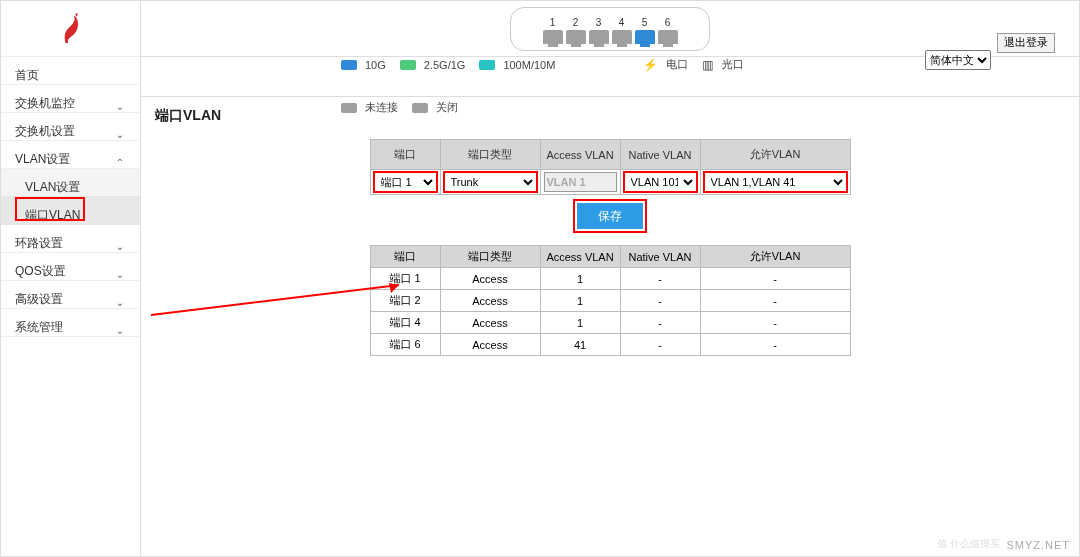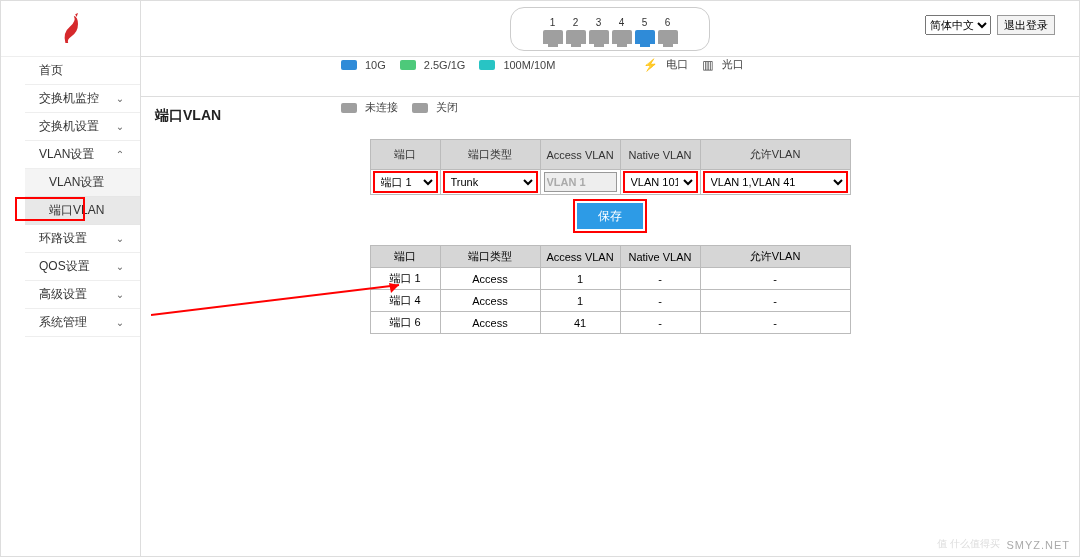--- a/index.html
+++ b/index.html
@@ -3,36 +3,36 @@
 <meta charset="utf-8">
 <style>
 * { margin: 0; padding: 0; box-sizing: border-box; font-family: "Microsoft YaHei", Arial, sans-serif; }
 body { width: 1080px; height: 557px; background: #fff; font-size: 12px; position: relative; overflow: hidden; }
 .container { display: flex; width: 100%; height: 100%; border: 1px solid #ddd; }
 
 
 .sidebar { width: 140px; border-right: 1px solid #ddd; display: flex; flex-direction: column; }
 .logo { height: 56px; display: flex; align-items: center; justify-content: center; border-bottom: 1px solid #eee; }
 .logo svg { width: 28px; height: 36px; }
-.nav-item { height: 28px; padding: 0 14px; display: flex; align-items: center; justify-content: space-between; border-bottom: 1px solid #eee; cursor: pointer; font-size: 12px; color: #333; margin-left: 24px; }
+.nav-item { height: 28px; padding: 0 14px; display: flex; align-items: flex-end; justify-content: space-between; border-bottom: 1px solid #eee; cursor: pointer; font-size: 12px; color: #333; }
 .nav-item.sub { padding-left: 24px; background: #f4f4f4; border-bottom: 1px solid #e6e6e6; }
 .nav-item.sub.active { background: #e8e8e8; position: relative; }
 .chev { width: 12px; text-align: center; color: #666; font-size: 10px; }
 
 
 .main { flex: 1; display: flex; flex-direction: column; }
 .topbar { height: 56px; border-bottom: 1px solid #ddd; position: relative; }
 .ports-panel { position: absolute; left: 50%; transform: translateX(-50%); top: 6px; width: 200px; height: 44px; border: 1px solid #ccc; border-radius: 14px; display: flex; align-items: flex-end; justify-content: center; gap: 3px; padding-bottom: 6px; }
 .portcol { display: flex; flex-direction: column; align-items: center; gap: 2px; }
 .portnum { font-size: 10px; color: #333; }
 .porticon { width: 20px; height: 14px; background: #9f9f9f; border-radius: 2px 2px 0 0; position: relative; }
 .porticon.blue { background: #2f8bd8; }
 .porticon::after { content: ""; position: absolute; bottom: -3px; left: 5px; width: 10px; height: 3px; background: inherit; }
 .top-right { position: absolute; right: 24px; top: 14px; display: flex; gap: 6px; align-items: center; }
-select.lang { font-size: 11px; height: 20px; }
+select.lang { font-size: 11px; height: 20px; margin-top: 35px; }
 .logout-btn { font-size: 11px; height: 20px; padding: 0 6px; border: 1px solid #999; background: #f3f3f3; cursor: pointer; }
 
 .legend-row { height: 40px; border-bottom: 1px solid #ddd; display: flex; align-items: center; padding-left: 200px; gap: 14px; font-size: 11px; color: #444; flex-wrap: wrap; }
 .legend-item { display: flex; align-items: center; gap: 8px; }
 .swatch { width: 16px; height: 10px; border-radius: 2px; }
 .swatch.c10g { background: #2f8bd8; }
 .swatch.c25g { background: #4dc97a; }
 .swatch.c100m { background: #28c4c4; }
 .swatch.cdis { background: #9f9f9f; }
 .swatch.coff { background: #9f9f9f; }
@@ -233,20 +233,27 @@
         </thead>
         <tbody id="list-body">
             <tr>
               <td>端口 1</td>
               <td>Access</td>
               <td>1</td>
               <td>-</td>
               <td>-</td>
             </tr>
             <tr>
+              <td>端口 2</td>
+              <td>Access</td>
+              <td>1</td>
+              <td>-</td>
+              <td>-</td>
+            </tr>
+            <tr>
               <td>端口 4</td>
               <td>Access</td>
               <td>1</td>
               <td>-</td>
               <td>-</td>
             </tr>
             <tr>
               <td>端口 6</td>
               <td>Access</td>
               <td>41</td>

